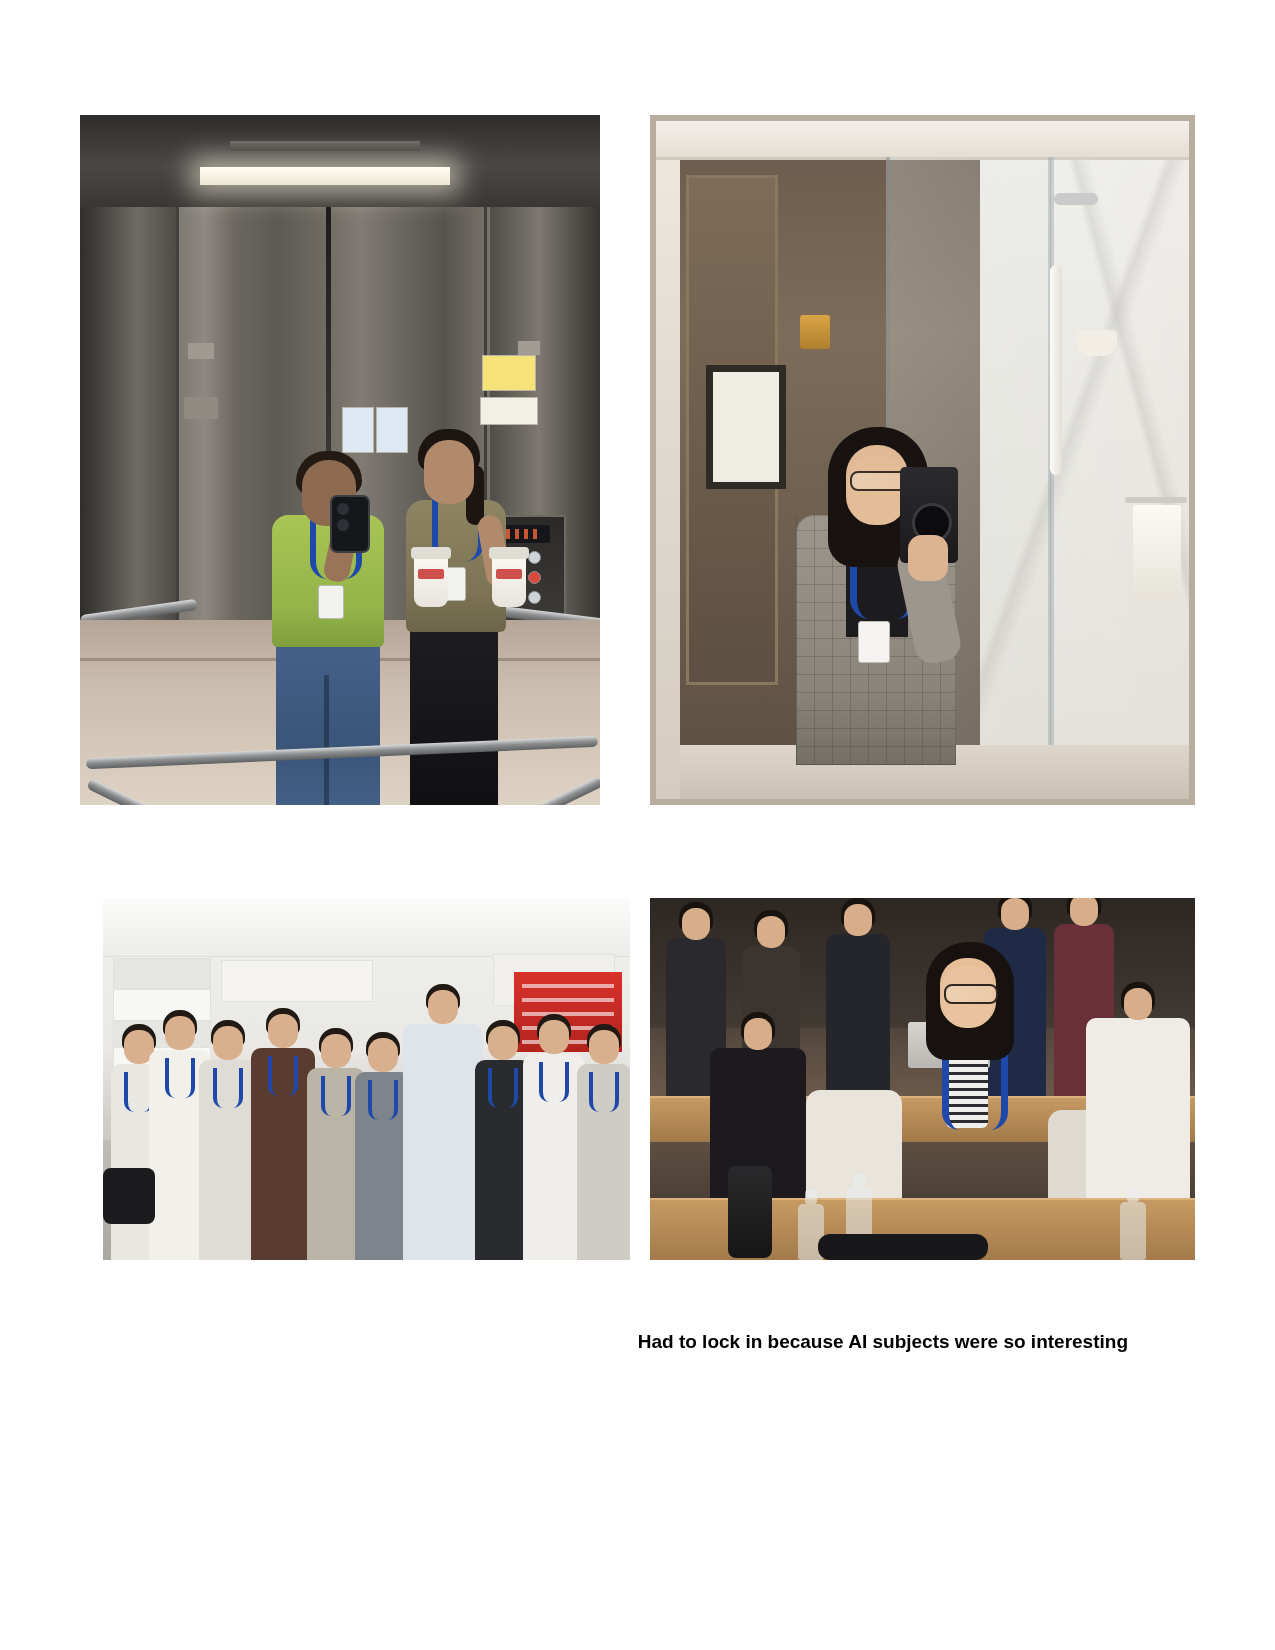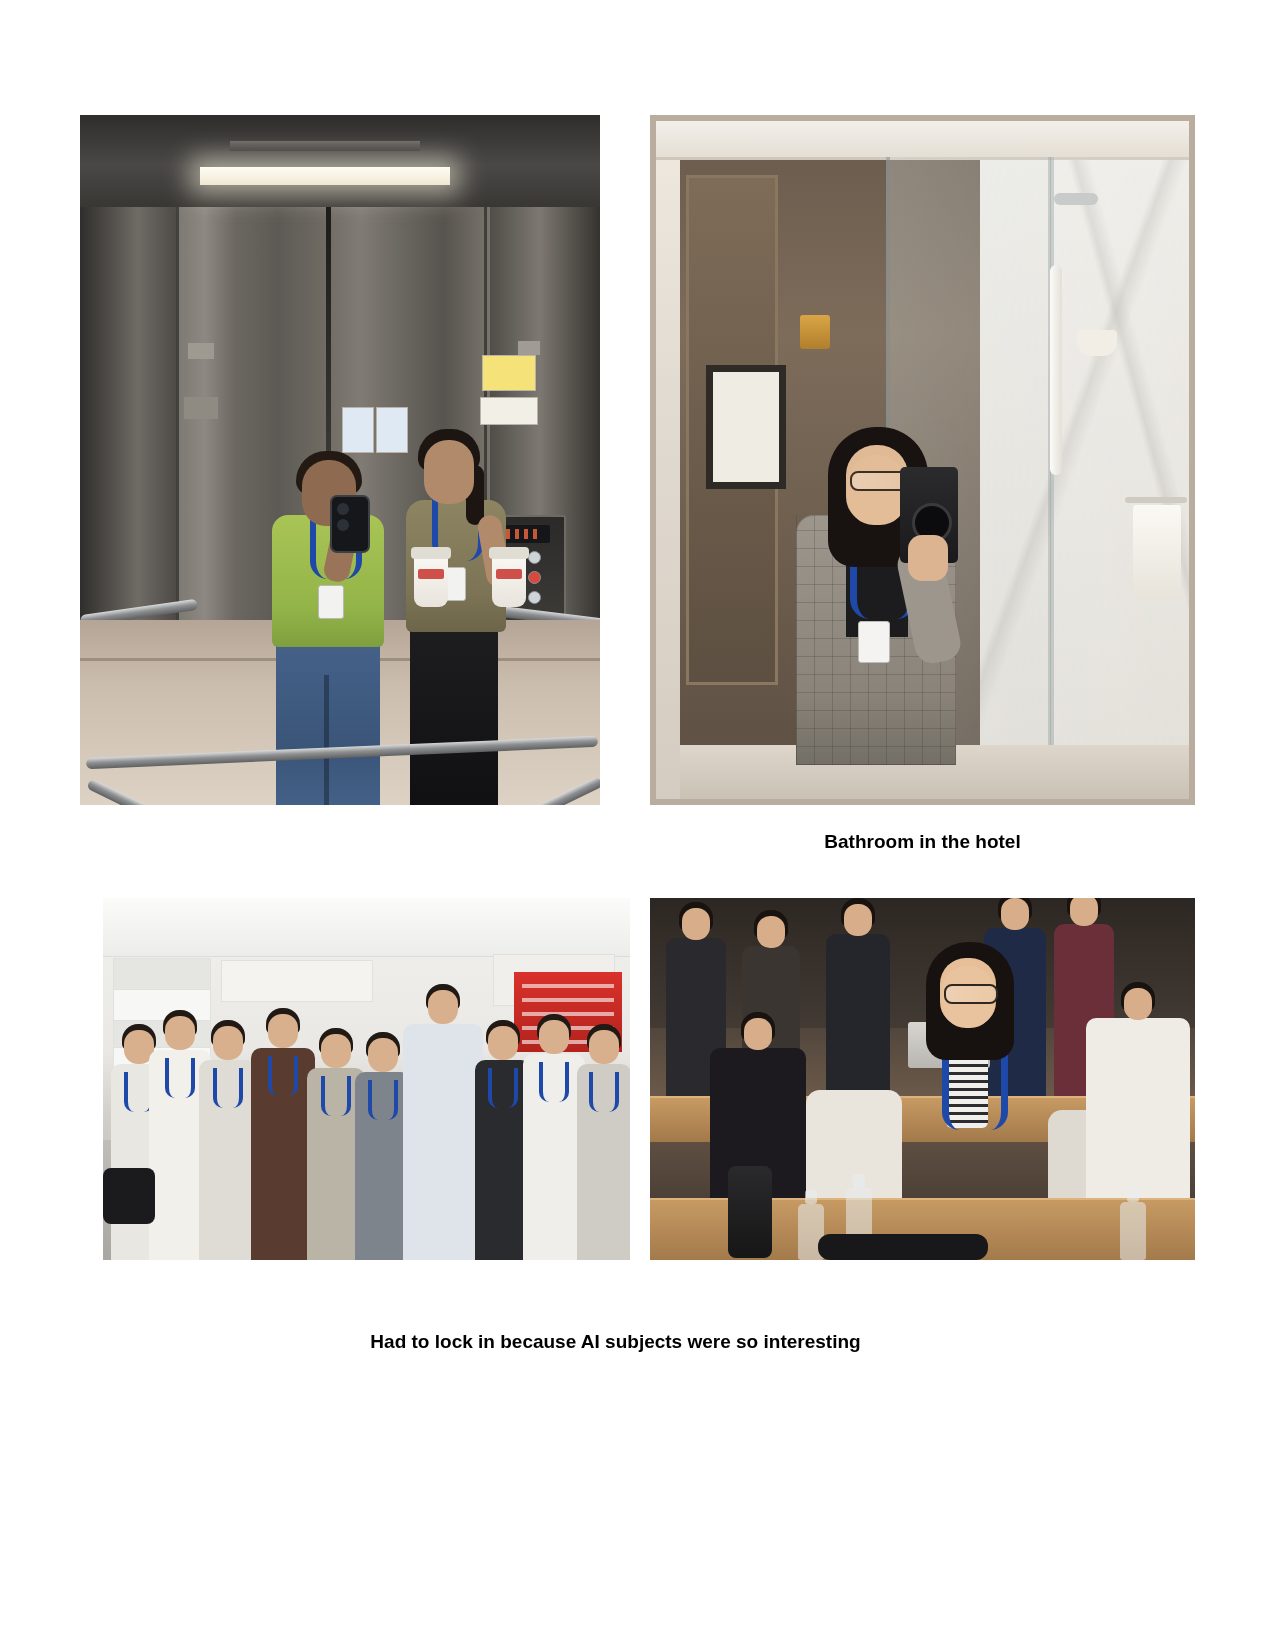--- a/index.html
+++ b/index.html
@@ -410,21 +410,21 @@
   .person .hair {
     position: absolute; left: 50%; transform: translateX(-50%); top: -40px;
     width: 34px; height: 26px; border-radius: 16px 16px 6px 6px; background: #201914;
   }
   .person .lan {
     position: absolute; left: 50%; transform: translateX(-50%); top: 8px;
     width: 22px; height: 40px;
     border-left: 4px solid #1f49a8; border-right: 4px solid #1f49a8;
     border-radius: 0 0 10px 10px;
   }
-  #caption3 { left: 103px; top: 1330px; width: 1025px; }
+  #caption3 { left: 103px; top: 1330px; width: 1025px; text-align: right; }
 
   
   #photo4 { left: 650px; top: 898px; width: 545px; height: 362px; }
   .conf-bg {
     position: absolute; inset: 0;
     background: linear-gradient(180deg,#39312b 0%, #4a4038 30%, #6b5a4a 55%, #3a302a 100%);
   }
   .conf-back {
     position: absolute; left: 0; right: 0; top: 0; height: 130px;
     background: linear-gradient(180deg,#2d2723,#423a33);
@@ -595,21 +595,20 @@
       <div id="w-head"></div>
       <div id="w-face"></div>
       <div id="w-glasses"></div>
       <div id="w-arm"></div>
       <div id="w-camera"></div>
       <div id="w-hand"></div>
 
       <div class="mirror-edge"></div>
     </div>
   </div>
-  <div class="caption" id="caption2">Bathroom in the hotel</div>
 
   <div class="photo" id="photo3">
     <div class="scene">
       <div class="store-bg"></div>
       <div class="store-ceiling"></div>
       <div class="shelf" style="left:10px;top:60px;width:96px;height:120px;"></div>
       <div class="shelf" style="left:10px;top:60px;width:96px;height:30px;background:#e5e5e2;"></div>
       <div class="shelf" style="left:10px;top:122px;width:96px;height:26px;background:#e5e5e2;"></div>
       <div class="shelf" style="left:390px;top:56px;width:120px;height:50px;background:#f0efec;"></div>
       <div class="shelf" style="left:118px;top:62px;width:150px;height:40px;background:#f4f3f0;"></div>

